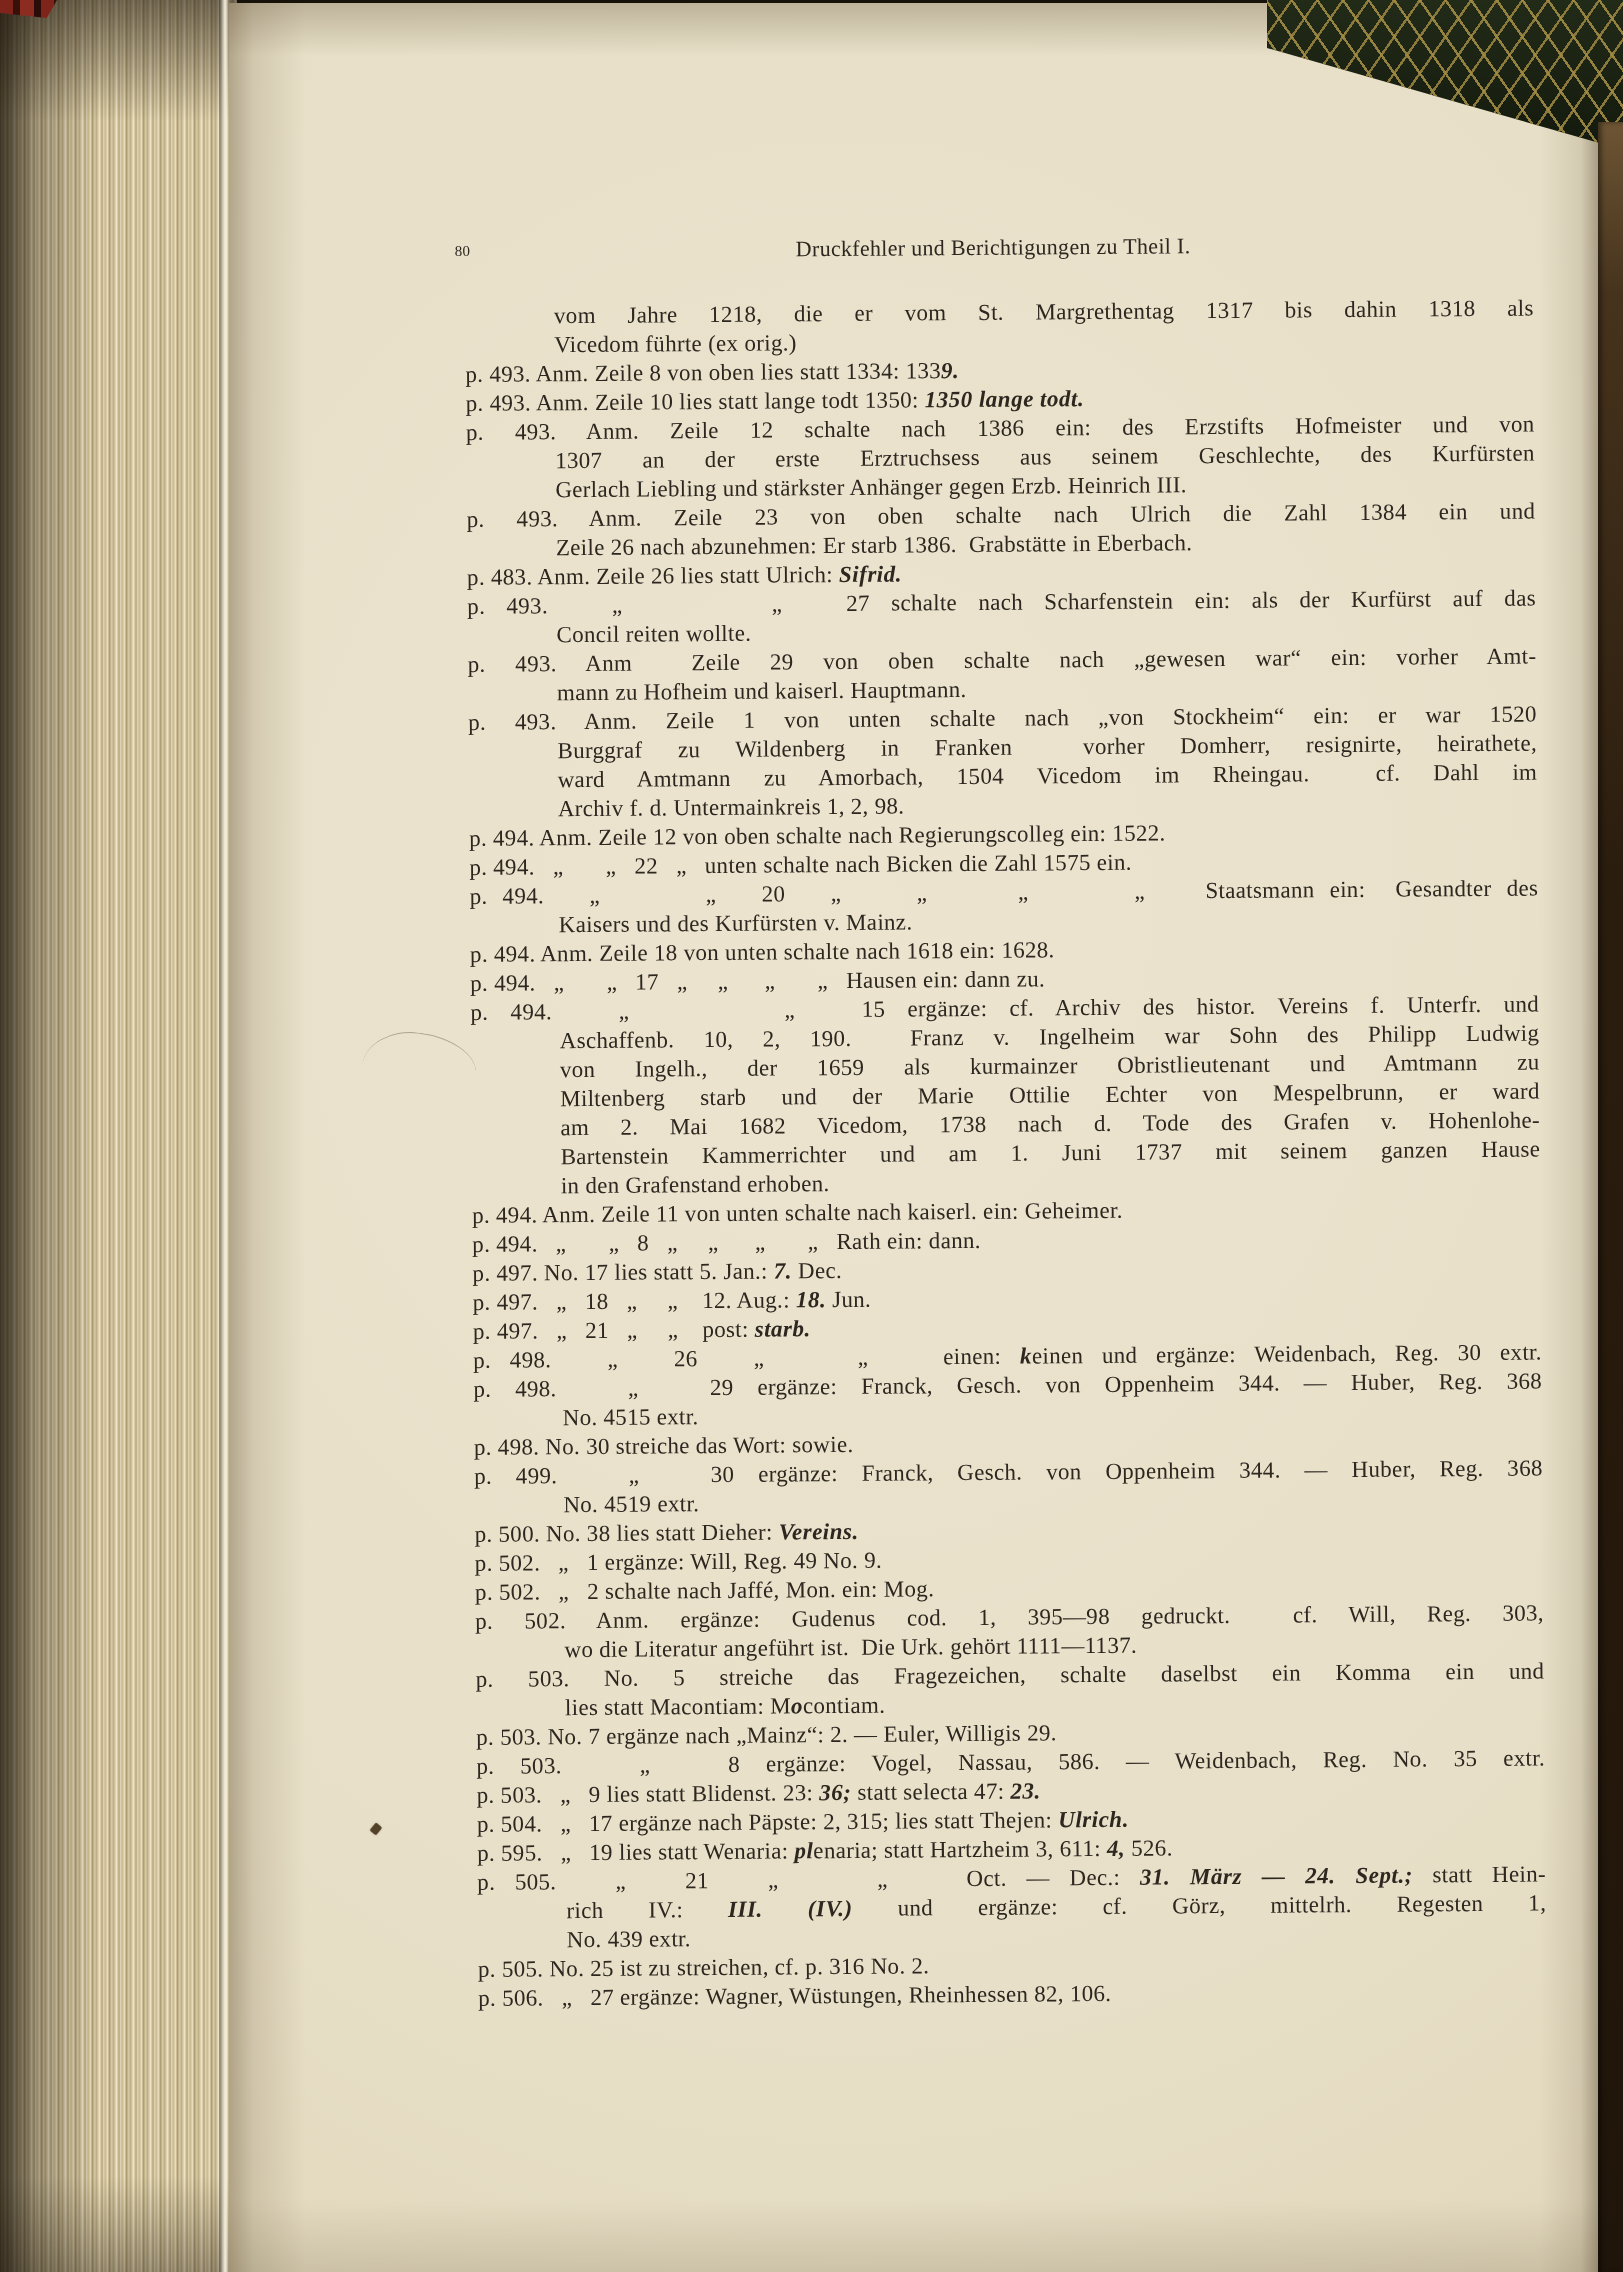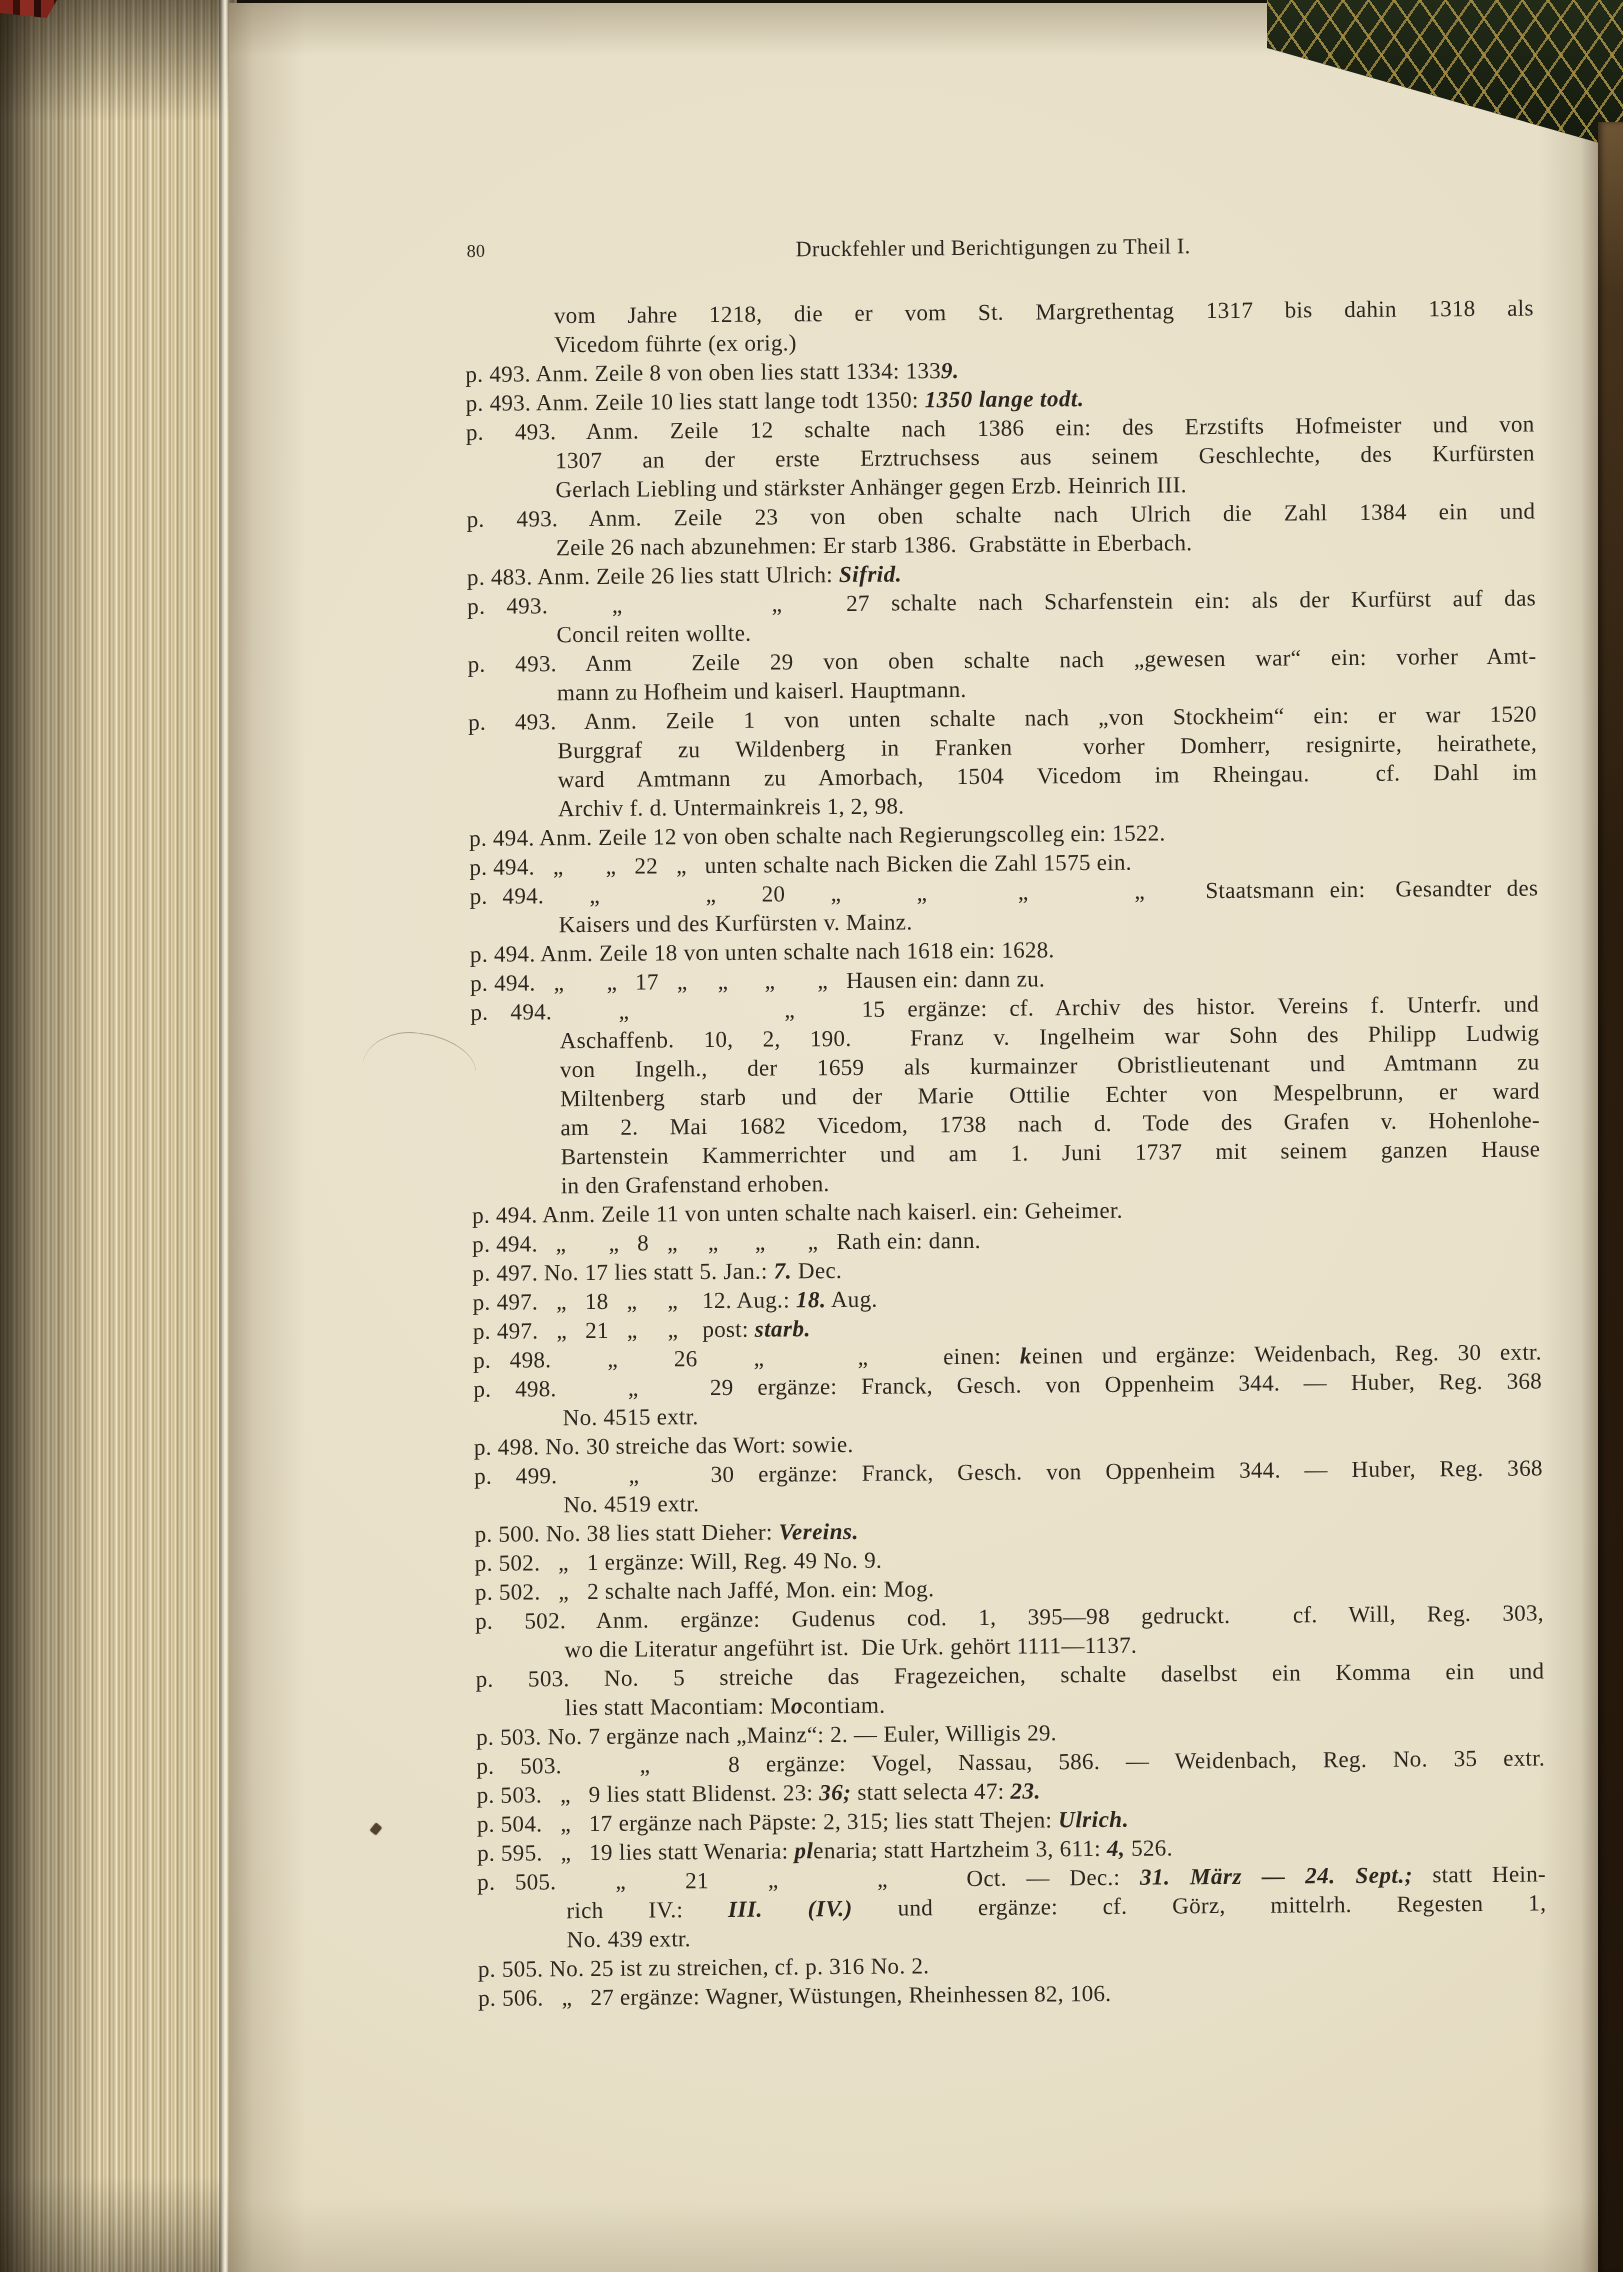--- a/index.html
+++ b/index.html
@@ -66,21 +66,21 @@
     background:#53422a;border-radius:1.6px;transform:rotate(40deg);
     box-shadow:0 0 1.6px rgba(60,45,25,.6);
   }
   
   #print{
     position:absolute;left:453px;top:237px;width:1080px;
     transform:rotate(-0.45deg);transform-origin:0 0;
     color:#2d2720;font-size:23px;line-height:29px;letter-spacing:0.3px;
   }
   #head-row{position:relative;height:29px;margin-bottom:36px;}
-  #page-number{position:absolute;left:1.6px;top:0;font-size:18px;margin-left:12px;}
+  #page-number{position:absolute;left:1.6px;top:0;font-size:15px;}
   #running-header{text-align:center;font-size:22px;}
   .entry{margin-left:11.4px;}
   .line{white-space:pre-wrap;min-height:29px;}
   .line.cont{padding-left:89px;}
   .line.just{text-align:justify;text-align-last:justify;}
   .bi{font-weight:700;font-style:italic;letter-spacing:0.5px;}
 </style>
 </head>
 <body>
 
@@ -164,21 +164,21 @@
         <div class="entry">
           <div class="line"><span>p. 494. Anm. Zeile 11 von unten schalte nach kaiserl. ein: Geheimer.</span></div>
         </div>
         <div class="entry">
           <div class="line"><span>p. 494.   „       „   8   „     „      „       „   Rath ein: dann.</span></div>
         </div>
         <div class="entry">
           <div class="line"><span>p. 497. No. 17 lies statt 5. Jan.: </span><span class="bi">7.</span><span> Dec.</span></div>
         </div>
         <div class="entry">
-          <div class="line"><span>p. 497.   „   18   „     „    12. Aug.: </span><span class="bi">18.</span><span> Aug.</span></div>
+          <div class="line"><span>p. 497.   „   18   „     „    12. Aug.: </span><span class="bi">18.</span><span> Jun.</span></div>
         </div>
         <div class="entry">
           <div class="line"><span>p. 497.   „   21   „     „    post: </span><span class="bi">starb.</span></div>
         </div>
         <div class="entry">
           <div class="line just"><span>p. 498.   „   26   „     „    einen: </span><span class="bi">k</span><span>einen und ergänze: Weidenbach, Reg. 30 extr.</span></div>
         </div>
         <div class="entry">
           <div class="line just"><span>p. 498.   „   29 ergänze: Franck, Gesch. von Oppenheim 344. — Huber, Reg. 368</span></div>
           <div class="line cont"><span>No. 4515 extr.</span></div>

